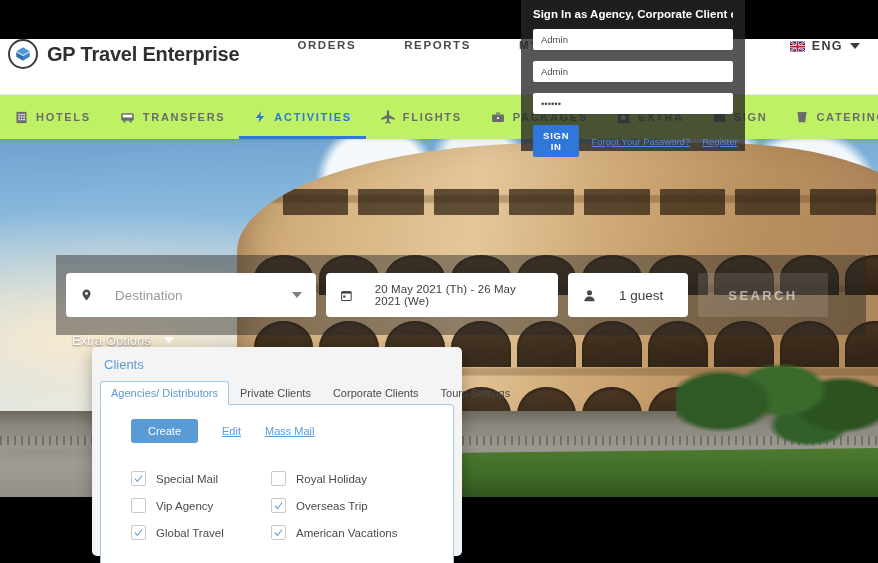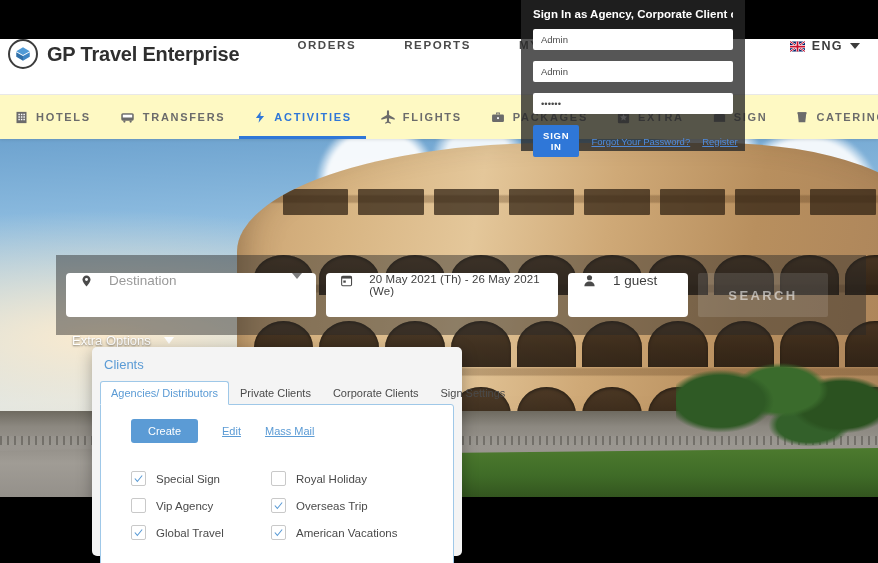--- a/index.html
+++ b/index.html
@@ -131,21 +131,21 @@
   }
   .lang {
     position: absolute; right: 18px; display: flex; align-items: center; gap: 7px;
   }
   .lang-label { font-size: 12.5px; letter-spacing: 1.4px; color: #3c3c3c; font-weight: bold; }
   .caret { width: 0; height: 0; border-left: 5px solid transparent; border-right: 5px solid transparent; border-top: 6px solid #3c3c3c; }
 
   
   .subnav {
     position: absolute; left: 0; top: 95px; width: 878px; height: 44px;
-    background: #fef9c3; display: flex; align-items: center; z-index: 4;
+    background: #bef264; display: flex; align-items: center; z-index: 4;
     box-shadow: 0 1px 3px rgba(0,0,0,.10);
   }
   .subnav-item {
     display: flex; align-items: center; gap: 7px; height: 44px;
     padding: 0 14px; color: #6b6b6b; cursor: pointer; position: relative;
   }
   .subnav-item .lbl { font-size: 11px; letter-spacing: 1.7px; font-weight: bold; white-space: nowrap; }
   .subnav-item.active { color: #2f77d8; }
   .subnav-item.active::after {
     content: ""; position: absolute; left: 0; right: 0; bottom: 0; height: 3px; background: #2f77d8;
@@ -153,21 +153,21 @@
   .subnav-item svg { flex: 0 0 auto; }
 
   
   .search-panel {
     position: absolute; left: 56px; top: 255px; width: 810px; height: 80px;
     background: rgba(40,40,40,.46); display: flex; align-items: center;
     padding: 0 10px; gap: 10px; z-index: 3;
   }
   .sfield {
     background: #fff; border-radius: 4px; height: 44px;
-    display: flex; align-items: flex-start; padding: 0 14px; gap: 16px;
+    display: flex; align-items: center; padding: 0 14px; gap: 22px;
   }
   .sfield.dest { width: 250px; position: relative; }
   .sfield.dates { width: 232px; }
   .sfield.guests { width: 120px; }
   .sfield .txt { font-size: 13.5px; color: #9a9a9a; }
   .sfield.dates .txt { color: #3e3e3e; font-size: 11.5px; letter-spacing: .1px; }
   .sfield.guests .txt { color: #3e3e3e; font-size: 13.5px; }
   .sfield .chev {
     position: absolute; right: 14px;
     width: 0; height: 0; border-left: 5px solid transparent; border-right: 5px solid transparent; border-top: 6px solid #7e7e7e;
@@ -446,36 +446,36 @@
     <span>Extra Options</span>
     <span class="chev2"></span>
   </div>
 
   <div class="clients-card">
     <div class="clients-title">Clients</div>
     <div class="tabs">
       <div class="tab active">Agencies/ Distributors</div>
       <div class="tab">Private Clients</div>
       <div class="tab">Corporate Clients</div>
-      <div class="tab">Sign Settings</div>
+      <div class="tab">Tours Settings</div>
     </div>
     <div class="tab-body">
       <div class="actions">
         <button class="btn-create">Create</button>
         <span class="lnk">Edit</span>
         <span class="lnk">Mass Mail</span>
       </div>
       <div class="chk-grid">
         <label class="chk">
           <span class="box">
             <svg width="11" height="11" viewBox="0 0 24 24">
                 <path d="M4 12 L9.5 18.5 L20 5.5" fill="none" stroke="#5b9bd5" stroke-width="2.4"></path>
               </svg>
           </span>
-          <span class="lab">Special Sign</span>
+          <span class="lab">Special Mail</span>
         </label>
         <label class="chk">
           <span class="box"></span>
           <span class="lab">Royal Holiday</span>
         </label>
         <label class="chk">
           <span class="box"></span>
           <span class="lab">Vip Agency</span>
         </label>
         <label class="chk">

